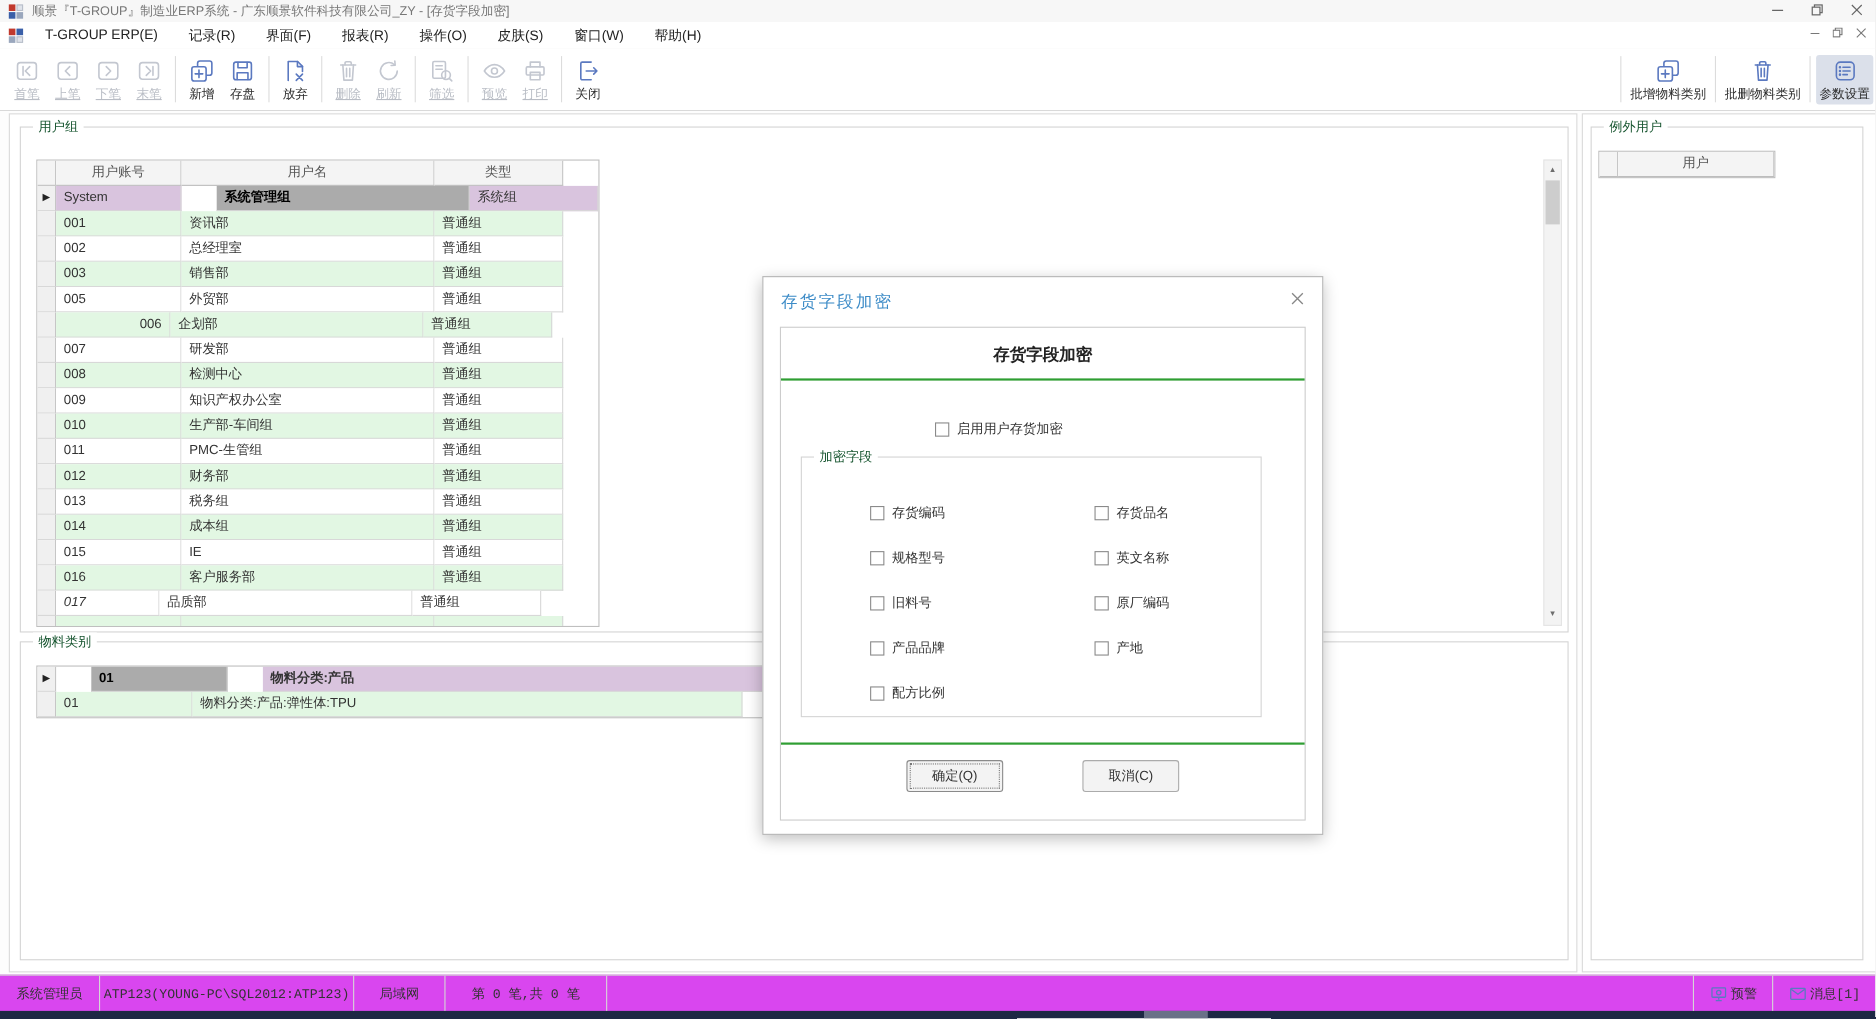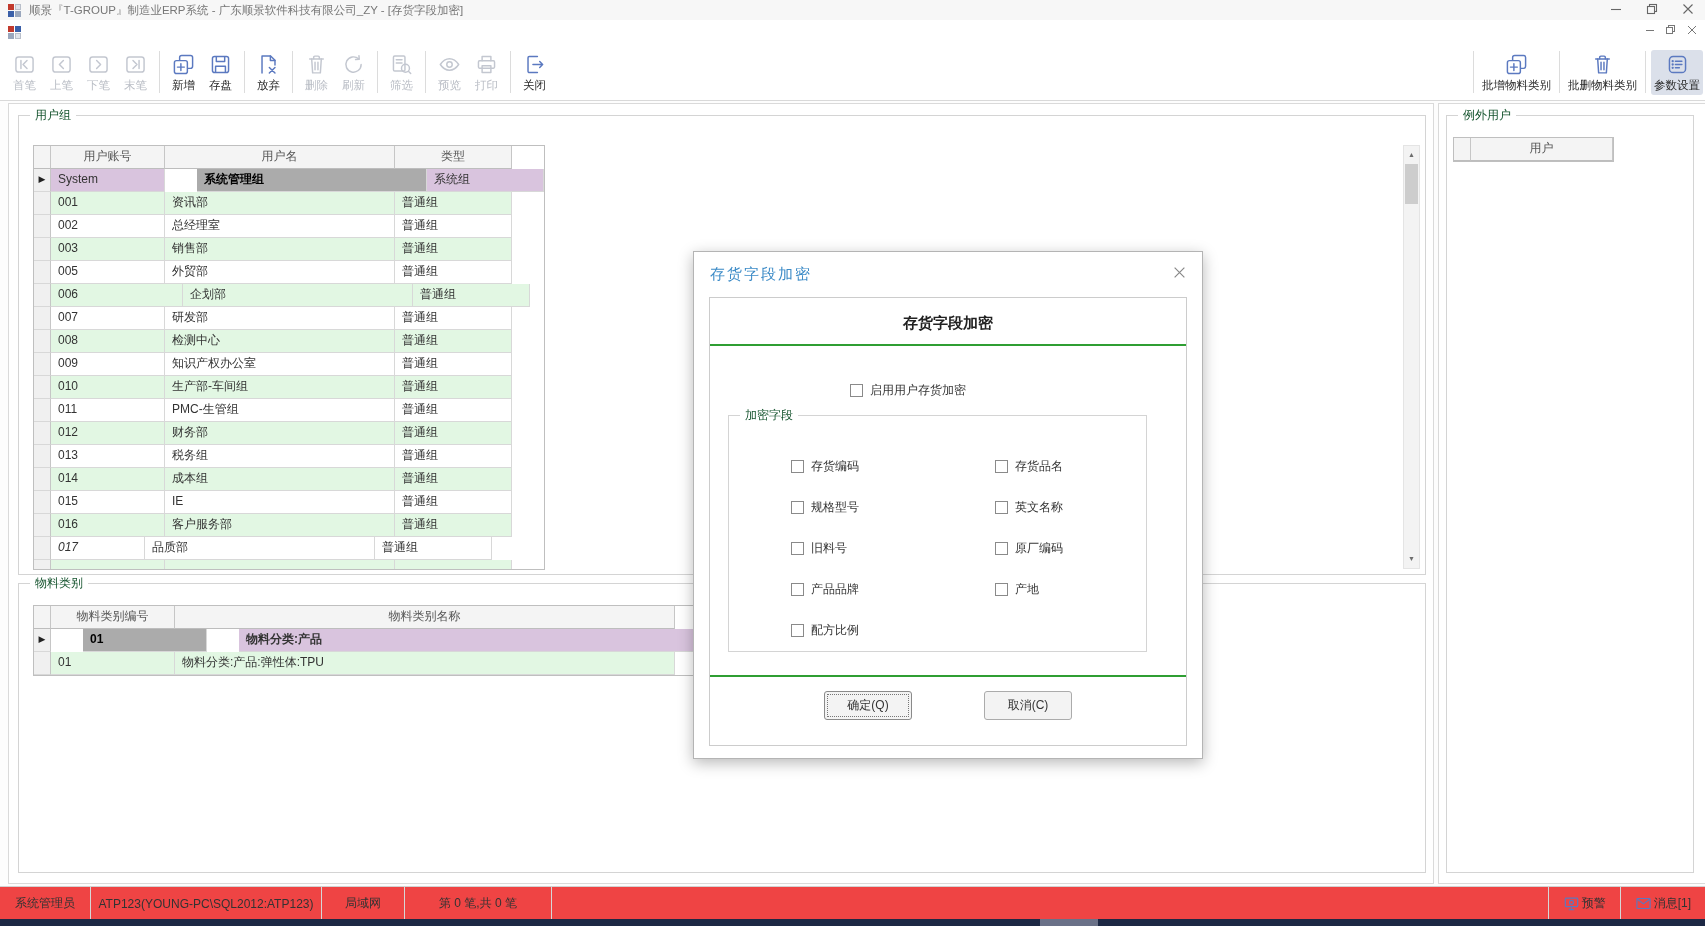--- a/index.html
+++ b/index.html
@@ -22,21 +22,21 @@
 
   
   .toolbar{position:absolute;left:0;top:44px;width:100%;height:56px;background:#ffffff;border-bottom:1px solid #d9d9d9;}
   .tbrow{position:absolute;top:0;height:56px;display:flex;align-items:center;}
   #toolbar-left{left:6px;}
   #toolbar-right{right:2px;text-align:center;}
   .tb-btn{display:flex;flex-direction:column;align-items:center;justify-content:center;min-width:31px;padding:3px 3px 2px;gap:2px;border-radius:3px;}
   .tb-btn .ticon{color:#5b79c0;height:23px;}
   .tb-btn .tlabel{font-size:11.5px;color:#2b2b2b;white-space:nowrap;}
   .tb-btn.disabled .ticon{color:#c3c7d0;}
-  .tb-btn.disabled .tlabel{color:#b9bdc5;}
+  .tb-btn.disabled .tlabel{color:#b9bdc5;text-decoration:underline;}
   .tb-btn.active{background:#dbe0ea;}
   .tb-sep{width:1px;height:42px;background:#dcdcdc;margin:0 5px;}
 
   
   .content-bg{position:absolute;left:0;top:101px;width:100%;height:785px;background:#fdfdfd;}
   .panel{position:absolute;background:#fff;border:1px solid #dadada;}
   .panel.leftp{left:8px;top:103px;width:1424px;height:779px;}
   .panel.rightp{left:1438px;top:103px;width:262px;height:779px;padding-left:48px;}
   .groupbox{position:absolute;border:1px solid #d4d4d4;background:#fff;}
   .legend{position:absolute;top:-9px;left:11px;background:#fff;padding:0 5px;font-size:12px;color:#14532d;line-height:16px;white-space:nowrap;}
@@ -73,21 +73,21 @@
   .cbrow{display:flex;align-items:center;gap:7px;font-size:12px;color:#333;white-space:nowrap;}
   .cb{display:inline-block;width:13px;height:13px;background:#fff;border:1px solid #8a8a8a;box-sizing:border-box;flex:none;}
   .enablebox{position:absolute;left:140px;top:84px;}
   .dfieldset{position:absolute;left:18px;top:117px;width:419px;height:237px;border:1px solid #d4d4d4;box-sizing:border-box;}
   #field-grid{display:grid;grid-template-columns:204px auto;row-gap:24px;padding:42px 0 0 62px;}
   .dbuttons{position:absolute;left:0;top:393px;width:100%;display:flex;justify-content:center;gap:72px;}
   .dbtn{width:88px;height:29px;font-size:12px;color:#333;background:#f3f3f3;border:1px solid #ababab;border-radius:3px;font-family:inherit;}
   .dbtn.primary{outline:1px dotted #777;outline-offset:-4px;border-color:#8a8a8a;}
 
   
-  .statusbar{position:absolute;left:0;top:886px;width:100%;height:33px;background:#ef4444;border-top:1px solid #d2d2d2;display:flex;align-items:stretch;font-size:12px;color:#333;}
+  .statusbar{position:absolute;left:0;top:886px;width:100%;height:33px;background:#d946ef;border-top:1px solid #d2d2d2;display:flex;align-items:stretch;font-size:12px;color:#333;font-family:Liberation Mono, monospace;}
   .sb-cell{display:flex;align-items:center;justify-content:center;border-right:1px solid #d6d6d6;white-space:nowrap;}
   .sb-right{position:absolute;right:0;top:0;height:100%;display:flex;align-items:stretch;}
   .sb-tool{display:flex;align-items:center;gap:2px;padding:0 14px;border-left:1px solid #d6d6d6;color:#333;}
   .sb-tool .ticon{color:#5b79c0;height:17px;}
 
   .taskstrip{position:absolute;left:0;top:919px;width:100%;height:7px;background:#1d2844;}
   .taskstrip .tsblock{position:absolute;left:1040px;top:0;width:58px;height:7px;background:#6a7188;}
 </style>
 </head>
 <body>
@@ -122,20 +122,30 @@
     </span>
   </div>
 
   <div class="menubar">
     <span class="appicon16" style="margin-right:4px;">
         <i class="sq-r"></i>
         <i class="sq-b"></i>
         <i class="sq-g"></i>
         <i class="sq-w"></i>
       </span>
+    <span id="menu-items">
+        <span class="menu-item">T-GROUP ERP(E)</span>
+        <span class="menu-item">记录(R)</span>
+        <span class="menu-item">界面(F)</span>
+        <span class="menu-item">报表(R)</span>
+        <span class="menu-item">操作(O)</span>
+        <span class="menu-item">皮肤(S)</span>
+        <span class="menu-item">窗口(W)</span>
+        <span class="menu-item">帮助(H)</span>
+      </span>
     <span class="childctl">
       <span class="cbtnw">
           <svg width="10" height="10" viewBox="0 0 10 10" stroke="#777" stroke-width="1">
             <path d="M1 5.5h8"></path>
           </svg>
         </span>
       <span class="cbtnw">
           <svg width="10" height="10" viewBox="0 0 10 10" fill="none" stroke="#777" stroke-width="1">
             <rect x="2.5" y="0.5" width="6" height="6"></rect>
             <rect x="0.5" y="2.5" width="6" height="6" fill="#fff"></rect>
@@ -325,21 +335,21 @@
             <div class="gc green" style="width: 117px;">普通组</div>
           </div>
           <div class="grow">
             <div class="gc rowhdr" style="width: 17px;"></div>
             <div class="gc white" style="width: 114px;">005</div>
             <div class="gc white" style="width: 230px;">外贸部</div>
             <div class="gc white" style="width: 117px;">普通组</div>
           </div>
           <div class="grow">
             <div class="gc rowhdr" style="width: 17px;"></div>
-            <div class="gc green" style="width: 132px;">006</div>
+            <div class="gc green" style="width: 104px; text-align: right;">006</div>
             <div class="gc green" style="width: 230px;">企划部</div>
             <div class="gc green" style="width: 117px;">普通组</div>
           </div>
           <div class="grow">
             <div class="gc rowhdr" style="width: 17px;"></div>
             <div class="gc white" style="width: 114px;">007</div>
             <div class="gc white" style="width: 230px;">研发部</div>
             <div class="gc white" style="width: 117px;">普通组</div>
           </div>
           <div class="grow">
@@ -411,25 +421,20 @@
         </div>
       <div class="vscroll" style="left:1384px;top:29px;height:424px;">
         <span class="sarr up">▲</span>
         <span class="sthumb"></span>
         <span class="sarr dn">▼</span>
       </div>
     </div>
     <div class="groupbox" style="left:9px;top:479px;width:1406px;height:288px;">
       <span class="legend">物料类别</span>
       <div class="grid" id="mat-grid" style="left:14px;top:21px;">
-          <div class="grow">
-            <div class="ghc" style="width: 17px;"></div>
-            <div class="ghc" style="width: 124px;">物料类别编号</div>
-            <div class="ghc" style="width: 500px;">物料类别名称</div>
-          </div>
           <div class="grow">
             <div class="gc rowhdr" style="width: 17px;">▶</div>
             <div class="gc sel curcell b" style="width: 124px;">01</div>
             <div class="gc sel b" style="width: 500px;">物料分类:产品</div>
           </div>
           <div class="grow">
             <div class="gc rowhdr" style="width: 17px;"></div>
             <div class="gc green" style="width: 124px;">01</div>
             <div class="gc green" style="width: 500px;">物料分类:产品:弹性体:TPU</div>
           </div>

